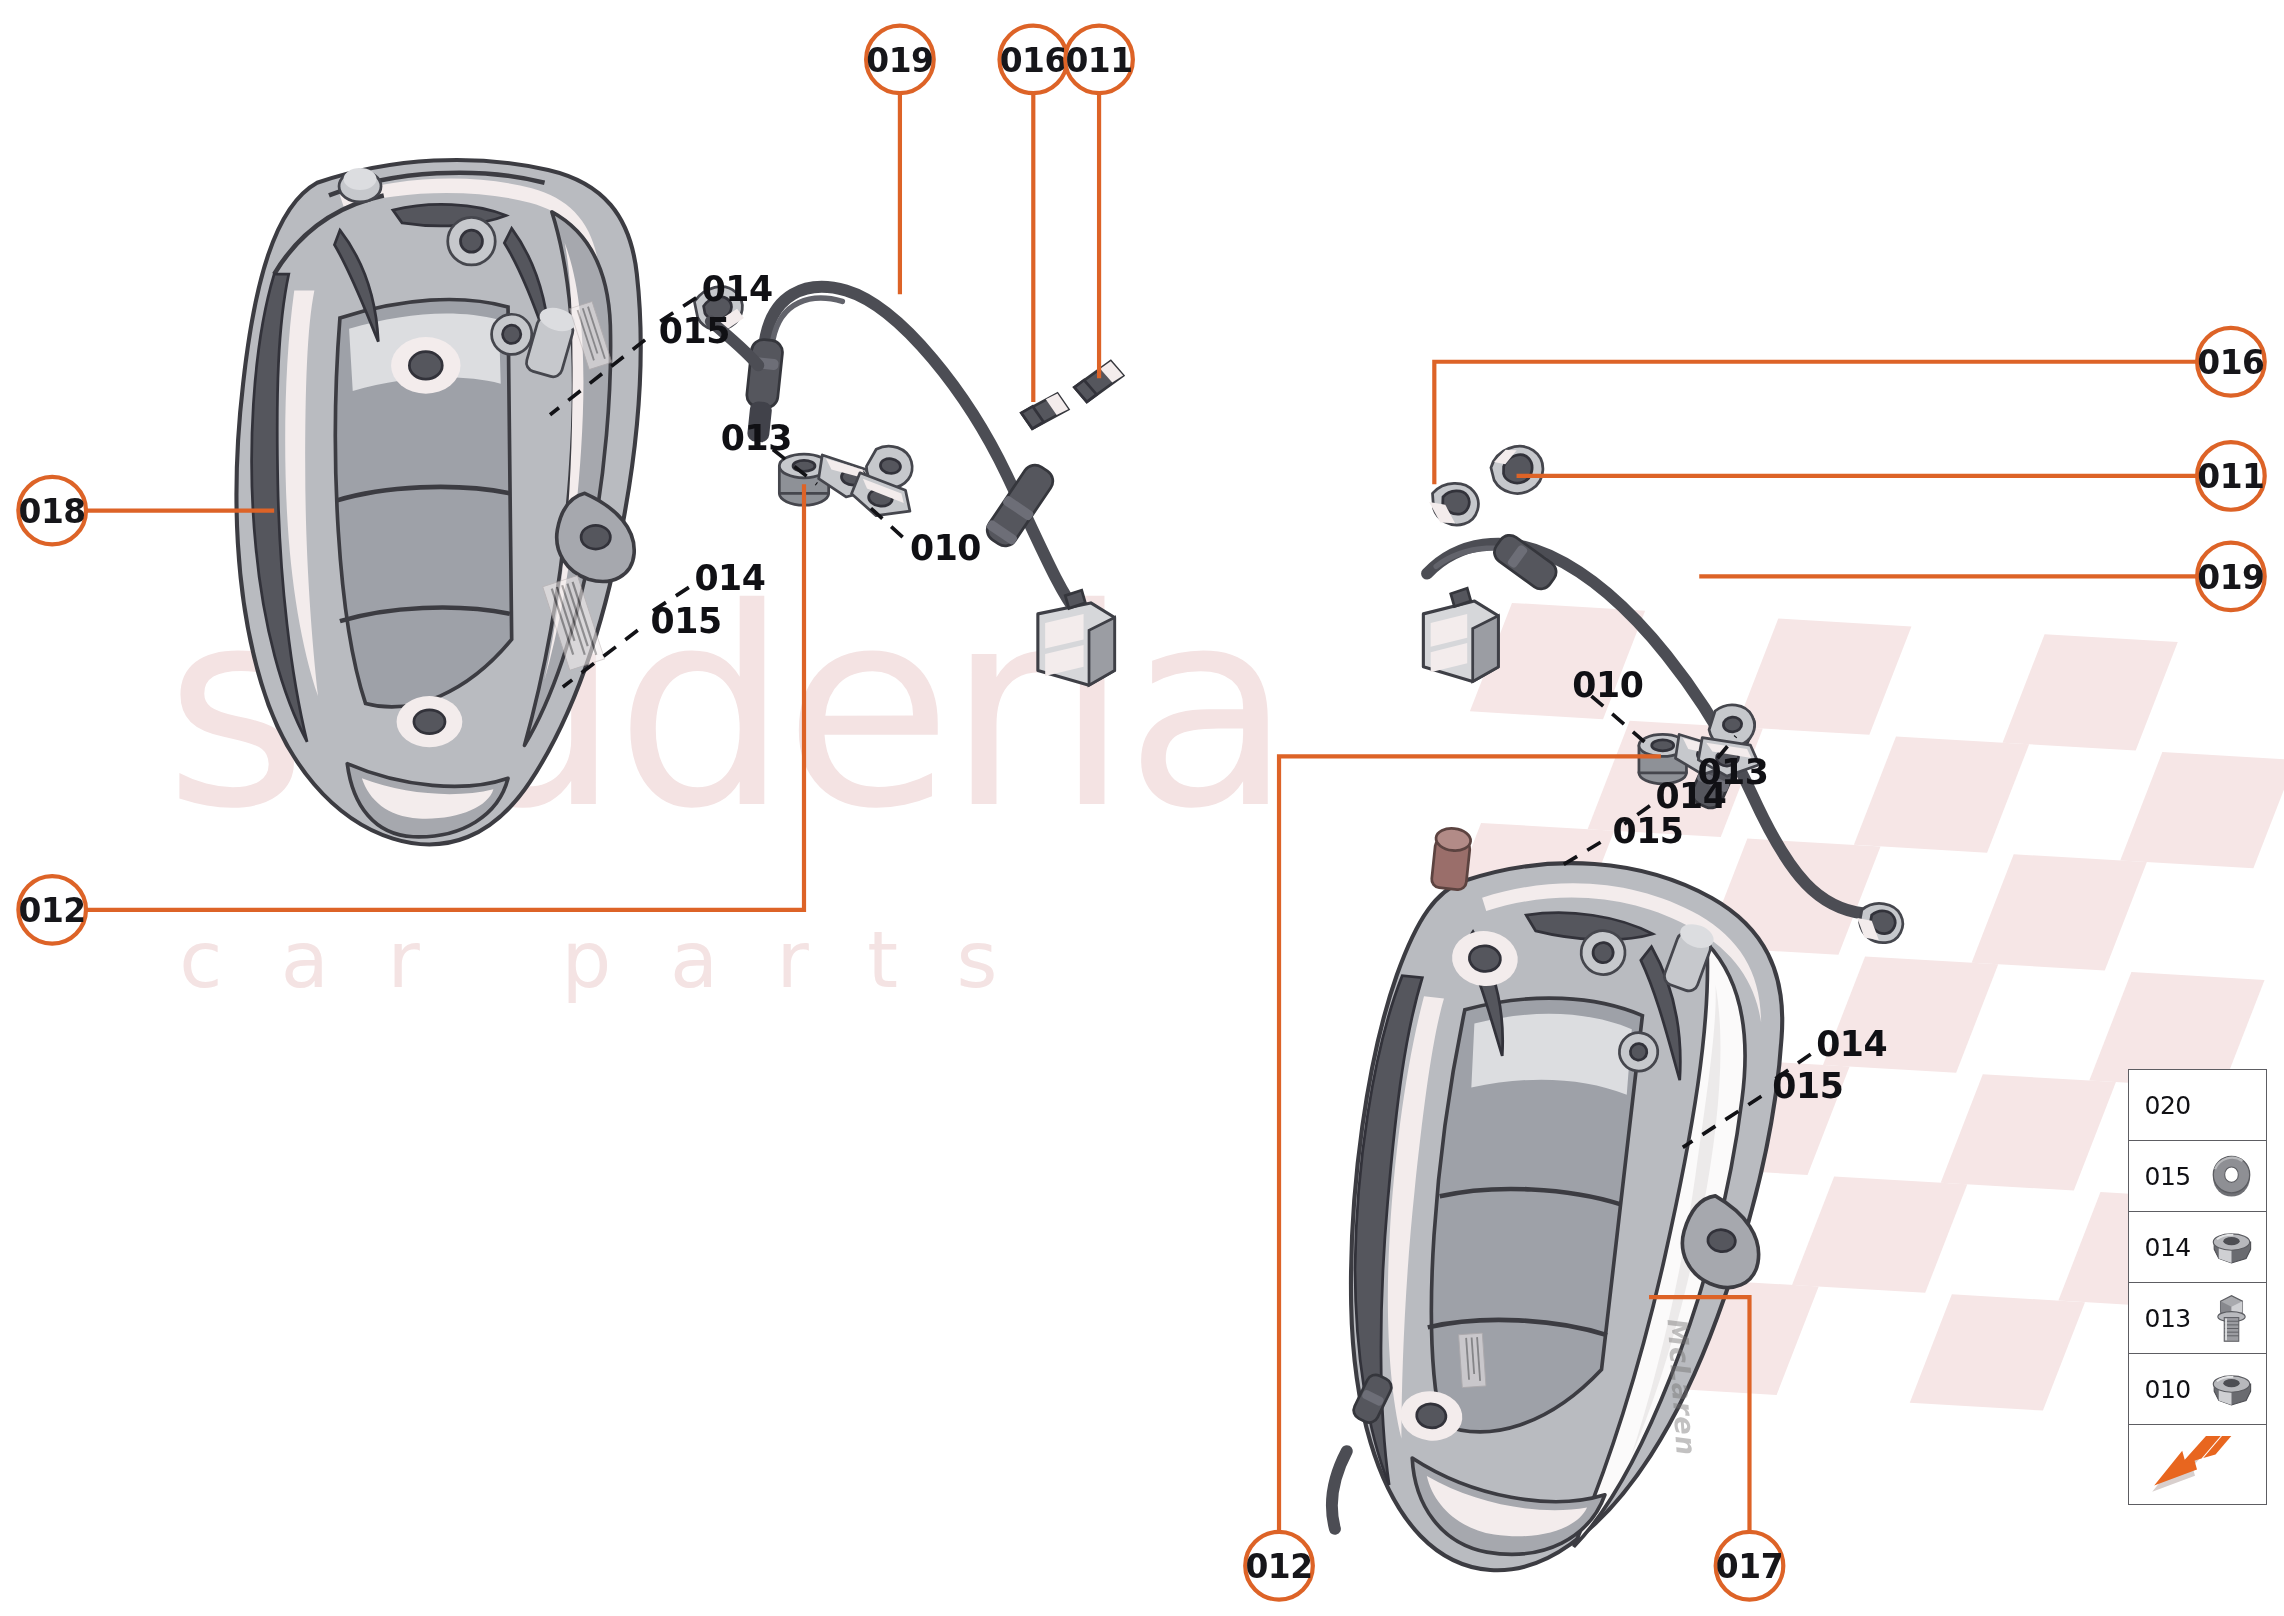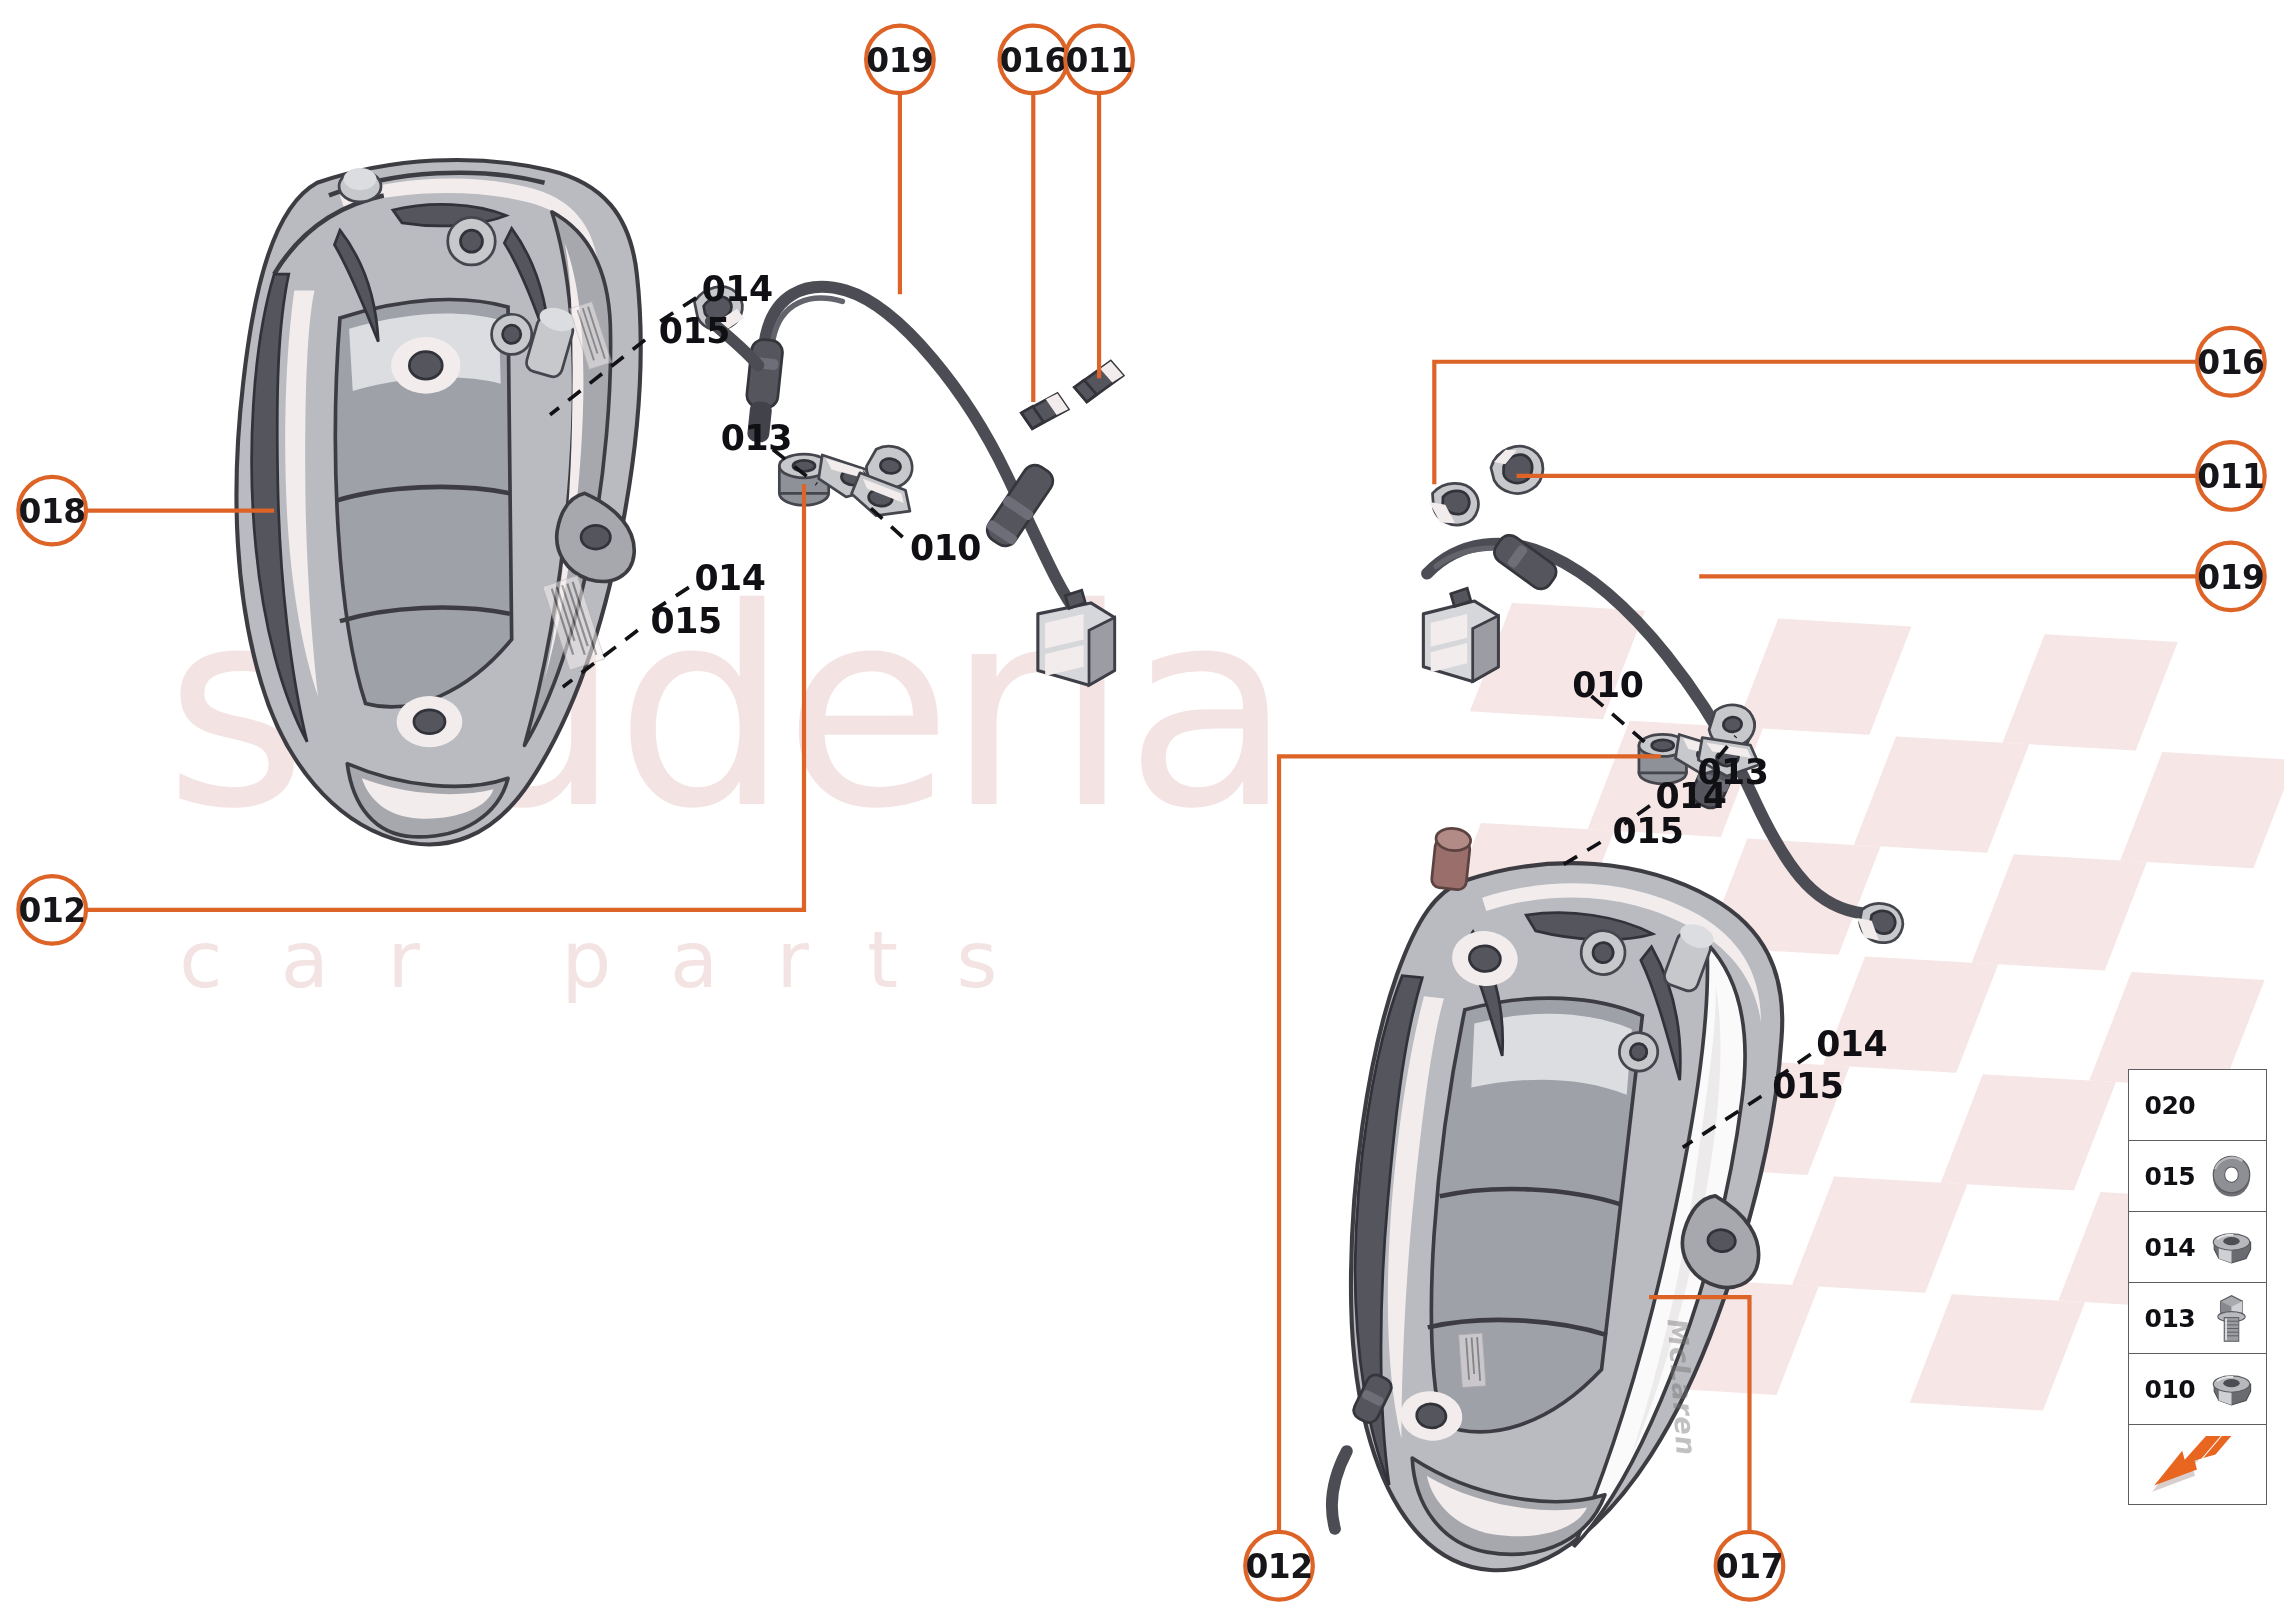--- a/index.html
+++ b/index.html
@@ -50,21 +50,21 @@
   .lrow{
     position:relative;
     height:71px;
     border-bottom:1.8px solid #5d5d62;
     display:flex;align-items:center;
     box-sizing:border-box;
   }
   .lrow:last-child{border-bottom:none;}
   .lnum{
     font-family:"DejaVu Sans","Liberation Sans",sans-serif;
-    font-size:25px;font-weight:700;color:#101014;
+    font-size:25px;font-weight:400;color:#101014;
     padding-left:15.5px;letter-spacing:-0.5px;
     width:68px;box-sizing:border-box;
   }
   .lic{flex:1;display:flex;align-items:center;justify-content:center;height:100%;}
   .lic svg{display:block;}
   .lrow-logo{height:79px;justify-content:center;}
   
   .cal-outline{fill:none;stroke:#3c3c42;stroke-width:5;stroke-linejoin:round;}
   .cal-body{fill:#b9bbc0;stroke:#3c3c42;stroke-width:4.5;stroke-linejoin:round;}
   .cal-body2{fill:#a6a8ae;stroke:#3c3c42;stroke-width:4;stroke-linejoin:round;}

